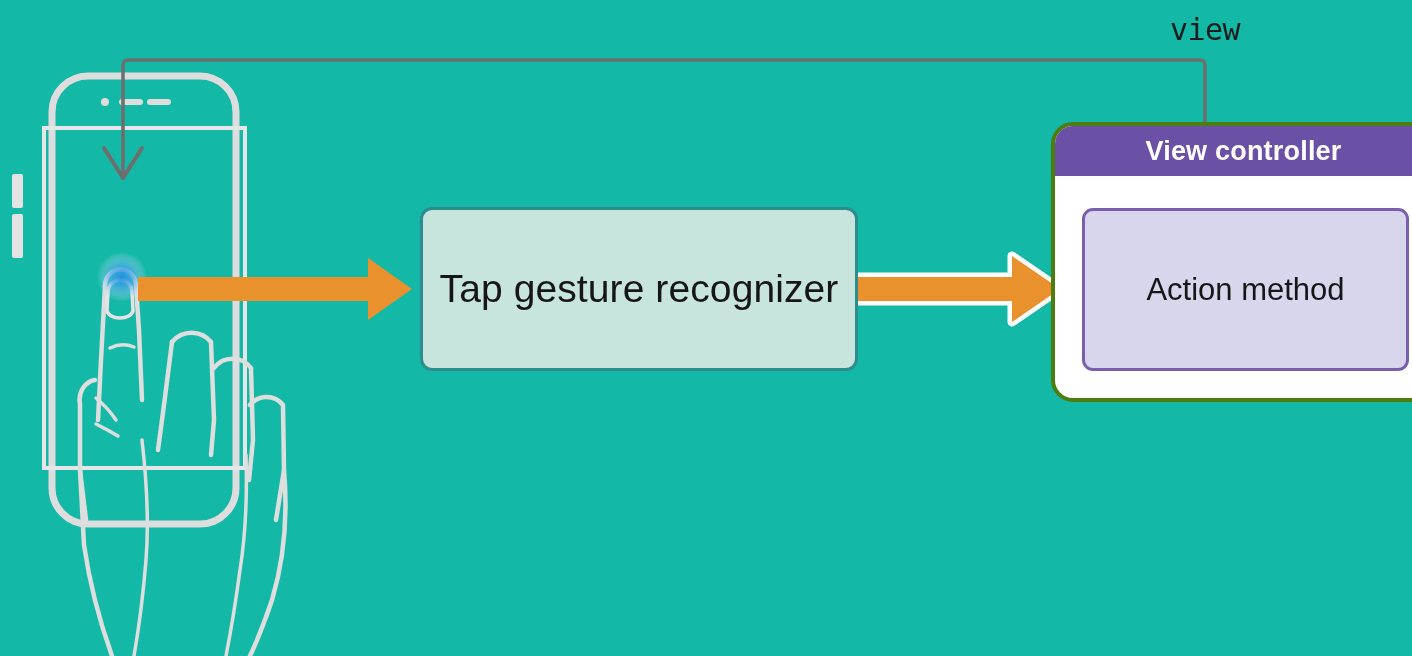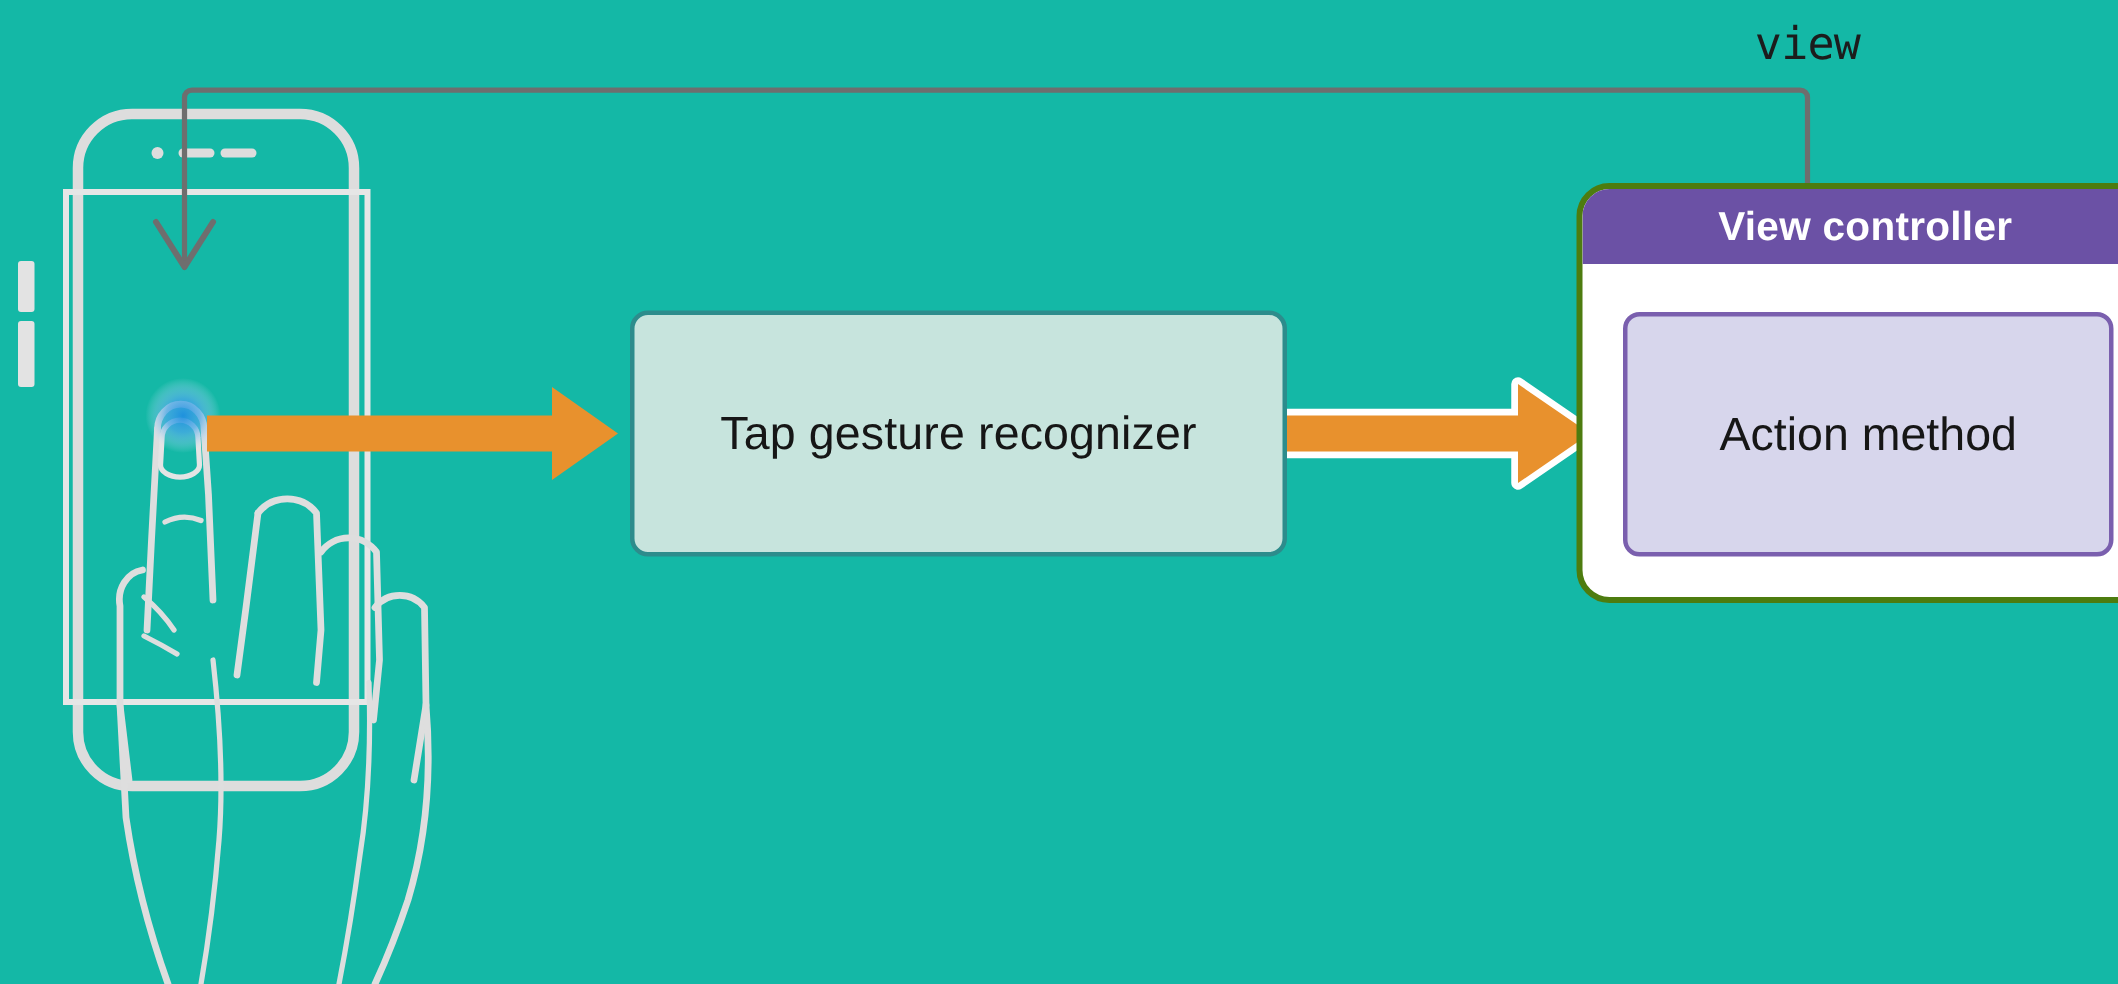--- a/index.html
+++ b/index.html
@@ -37,21 +37,21 @@
     height: 164px;
     background: #c7e4dd;
     border: 3px solid #2d8c8c;
     border-radius: 12px;
     box-sizing: border-box;
     display: flex;
     align-items: center;
     justify-content: center;
   }
   #gesture-box .boxlabel {
-    font-size: 31px;
+    font-size: 39px;
     color: #161616;
     letter-spacing: 0.1px;
     white-space: nowrap;
   }
 
   
   #vc-card {
     position: absolute;
     left: 1011px;
     top: 122px;

